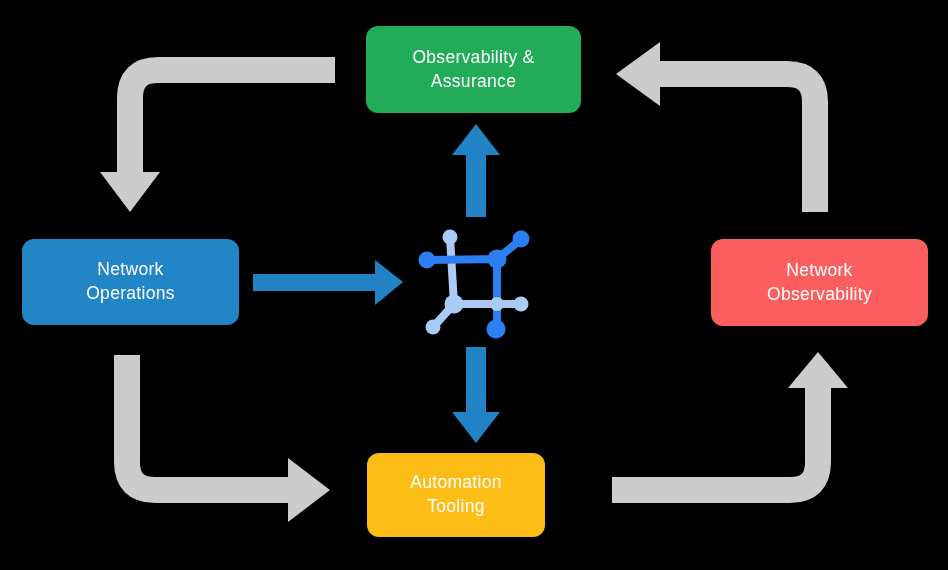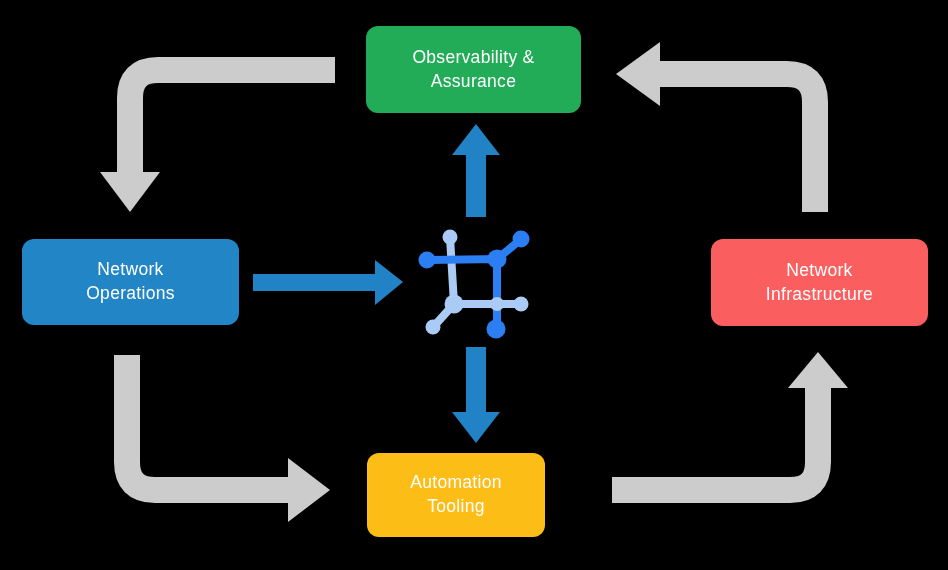--- a/index.html
+++ b/index.html
@@ -93,21 +93,21 @@
     <span>Assurance</span>
   </div>
 
   <div class="node node-operations" style="background: rgb(33, 133, 198);">
     <span>Network</span>
     <span>Operations</span>
   </div>
 
   <div class="node node-infrastructure" style="background: rgb(251, 94, 94);">
     <span>Network</span>
-    <span>Infrastructure</span>
+    <span>Observability</span>
   </div>
 
   <div class="node node-automation" style="background: rgb(252, 189, 23);">
     <span>Automation</span>
     <span>Tooling</span>
   </div>
 
 </div>
 
 </body></html>

